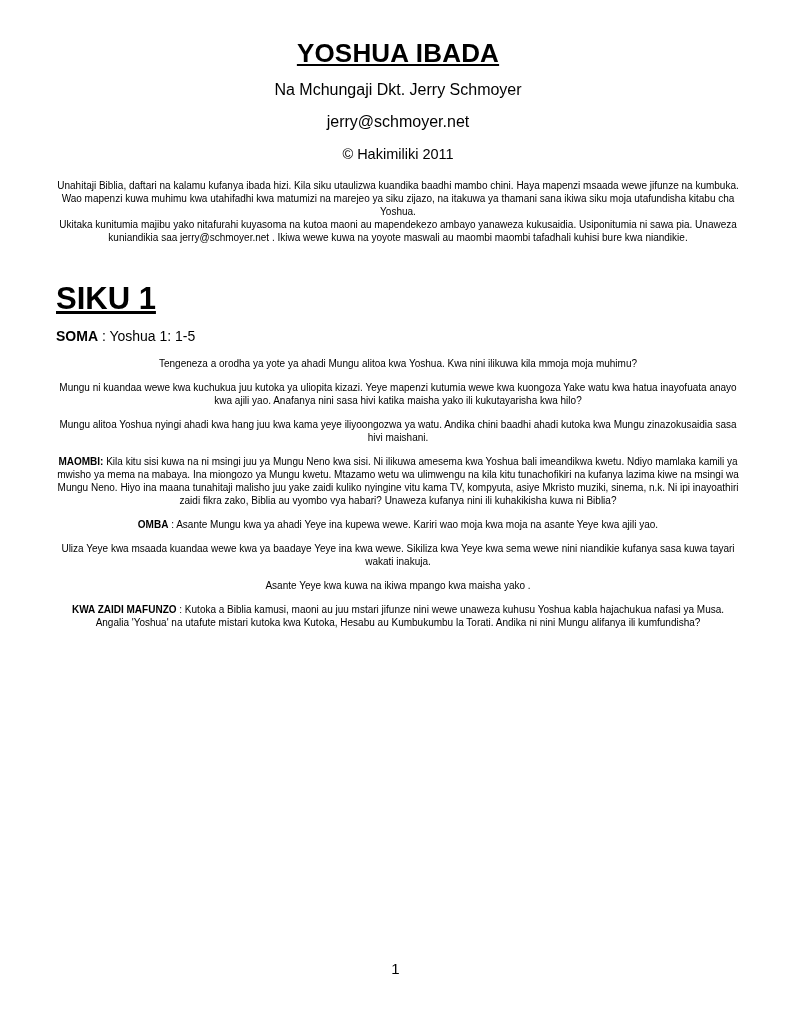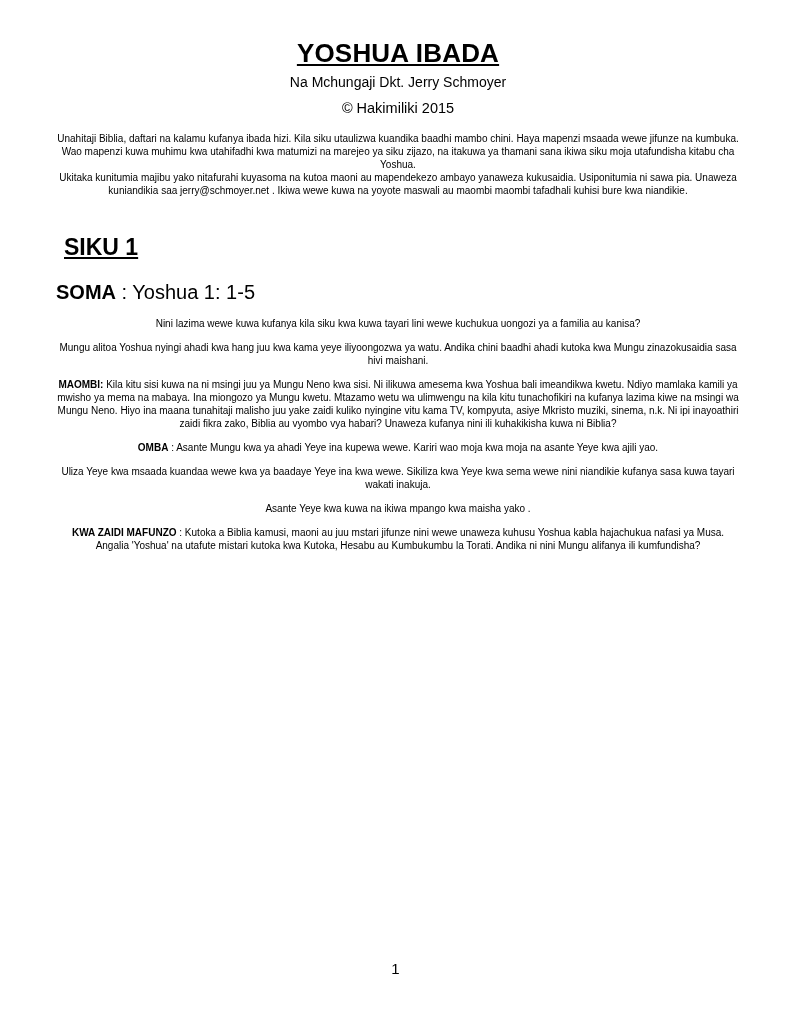--- a/index.html
+++ b/index.html
@@ -40,23 +40,23 @@
     font-size: 26px;
     font-weight: bold;
     text-decoration: underline;
     letter-spacing: 0.2px;
     line-height: 1.12;
     margin: 0;
   }
   .doc-author,
   .doc-site,
   .doc-email {
-    font-size: 14px;
+    font-size: 16px;
     line-height: 1.26;
-    margin: 6px;
+    margin: 12px;
   }
   .doc-copyright {
     font-size: 14.5px;
     line-height: 1.32;
     margin: 0;
     padding-top: 1px;
   }
 
   
   .body-block {
@@ -73,31 +73,31 @@
   }
   p.para.indent-first {
     text-indent: 13px;
   }
   .lead-label {
     font-weight: bold;
   }
 
   
   .day-heading {
-    font-size: 23px;
+    font-size: 31px;
     font-weight: bold;
     text-decoration: underline;
-    margin: 8px;
+    margin: 0;
     padding-top: 26px;
     padding-bottom: 11px;
     line-height: 1.15;
   }
 
   .soma-line {
-    font-size: 20px;
+    font-size: 14px;
     line-height: 1.30;
     margin: 0 0 12px 0;
   }
 
   
   .page-number {
     position: absolute;
     left: 0;
     right: 0;
     top: 961px;
@@ -109,35 +109,37 @@
 </head>
 <body>
 
 <div class="page">
 
   <div class="content">
 
     <div class="doc-header">
       <div class="doc-title">YOSHUA IBADA</div>
       <div class="doc-author">Na Mchungaji Dkt. Jerry Schmoyer</div>
-      <div class="doc-copyright">© Hakimiliki 2015</div>
+      <div class="doc-email">jerry@schmoyer.net</div>
+      <div class="doc-copyright">© Hakimiliki 2011</div>
     </div>
 
     <div class="body-block">
       <p class="para tight">Unahitaji Biblia, daftari na kalamu kufanya ibada hizi.  Kila siku utaulizwa kuandika baadhi mambo chini.  Haya mapenzi msaada wewe jifunze na kumbuka.  Wao mapenzi kuwa muhimu kwa utahifadhi kwa matumizi na marejeo ya siku zijazo, na itakuwa ya thamani sana ikiwa siku moja utafundisha kitabu cha Yoshua.</p>
       <p class="para">Ukitaka kunitumia majibu yako nitafurahi kuyasoma na kutoa maoni au mapendekezo ambayo yanaweza kukusaidia.  Usiponitumia ni sawa pia.  Unaweza kuniandikia saa jerry@schmoyer.net .  Ikiwa wewe kuwa na yoyote maswali au maombi maombi tafadhali kuhisi bure kwa niandikie.</p>
     </div>
 
     <div>
 
       <div class="day-heading">SIKU 1</div>
 
       <p class="soma-line"><span class="lead-label">SOMA</span><span> : Yoshua 1: 1-5</span></p>
 
-      <p class="para">Nini lazima wewe kuwa kufanya kila siku kwa kuwa tayari lini wewe kuchukua uongozi ya a familia au kanisa?</p>
+      <p class="para">Tengeneza a orodha ya yote ya ahadi Mungu alitoa kwa Yoshua.  Kwa nini ilikuwa kila mmoja moja muhimu?</p>
+      <p class="para">Mungu ni kuandaa wewe kwa kuchukua juu kutoka ya uliopita kizazi.  Yeye mapenzi kutumia wewe kwa kuongoza Yake watu kwa hatua inayofuata anayo kwa ajili yao.  Anafanya nini sasa hivi katika maisha yako ili kukutayarisha kwa hilo?</p>
       <p class="para">Mungu alitoa Yoshua nyingi ahadi kwa hang juu kwa kama yeye iliyoongozwa ya watu.  Andika chini baadhi ahadi kutoka kwa Mungu zinazokusaidia sasa hivi maishani.</p>
 
       <p class="para"><span class="lead-label">MAOMBI:</span><span> Kila kitu sisi kuwa na ni msingi juu ya Mungu Neno kwa sisi.  Ni ilikuwa amesema kwa Yoshua bali imeandikwa kwetu.  Ndiyo mamlaka kamili ya mwisho ya mema na mabaya.  Ina miongozo ya Mungu kwetu.  Mtazamo wetu wa ulimwengu na kila kitu tunachofikiri na kufanya lazima kiwe na msingi wa Mungu Neno.  Hiyo ina maana tunahitaji malisho juu yake zaidi kuliko nyingine vitu kama TV, kompyuta, asiye Mkristo muziki, sinema, n.k. Ni ipi inayoathiri zaidi fikra zako, Biblia au vyombo vya habari?  Unaweza kufanya nini ili kuhakikisha kuwa ni Biblia?</span></p>
 
       <p class="para"><span class="lead-label">OMBA</span><span> : Asante Mungu kwa ya ahadi Yeye ina kupewa wewe.  Kariri wao moja kwa moja na asante Yeye kwa ajili yao.</span></p>
 
       <p class="para">Uliza Yeye kwa msaada kuandaa wewe kwa ya baadaye Yeye ina kwa wewe.  Sikiliza kwa Yeye kwa sema wewe nini niandikie kufanya sasa kuwa tayari wakati inakuja.</p>
       <p class="para">Asante Yeye kwa kuwa na ikiwa mpango kwa maisha yako .</p>
 
       <p class="para"><span class="lead-label">KWA ZAIDI MAFUNZO</span><span> : Kutoka a Biblia kamusi, maoni au juu mstari jifunze nini wewe unaweza kuhusu Yoshua kabla hajachukua nafasi ya Musa.  Angalia 'Yoshua' na utafute mistari kutoka kwa Kutoka, Hesabu  au Kumbukumbu la Torati.  Andika ni nini Mungu alifanya ili kumfundisha?</span></p>

